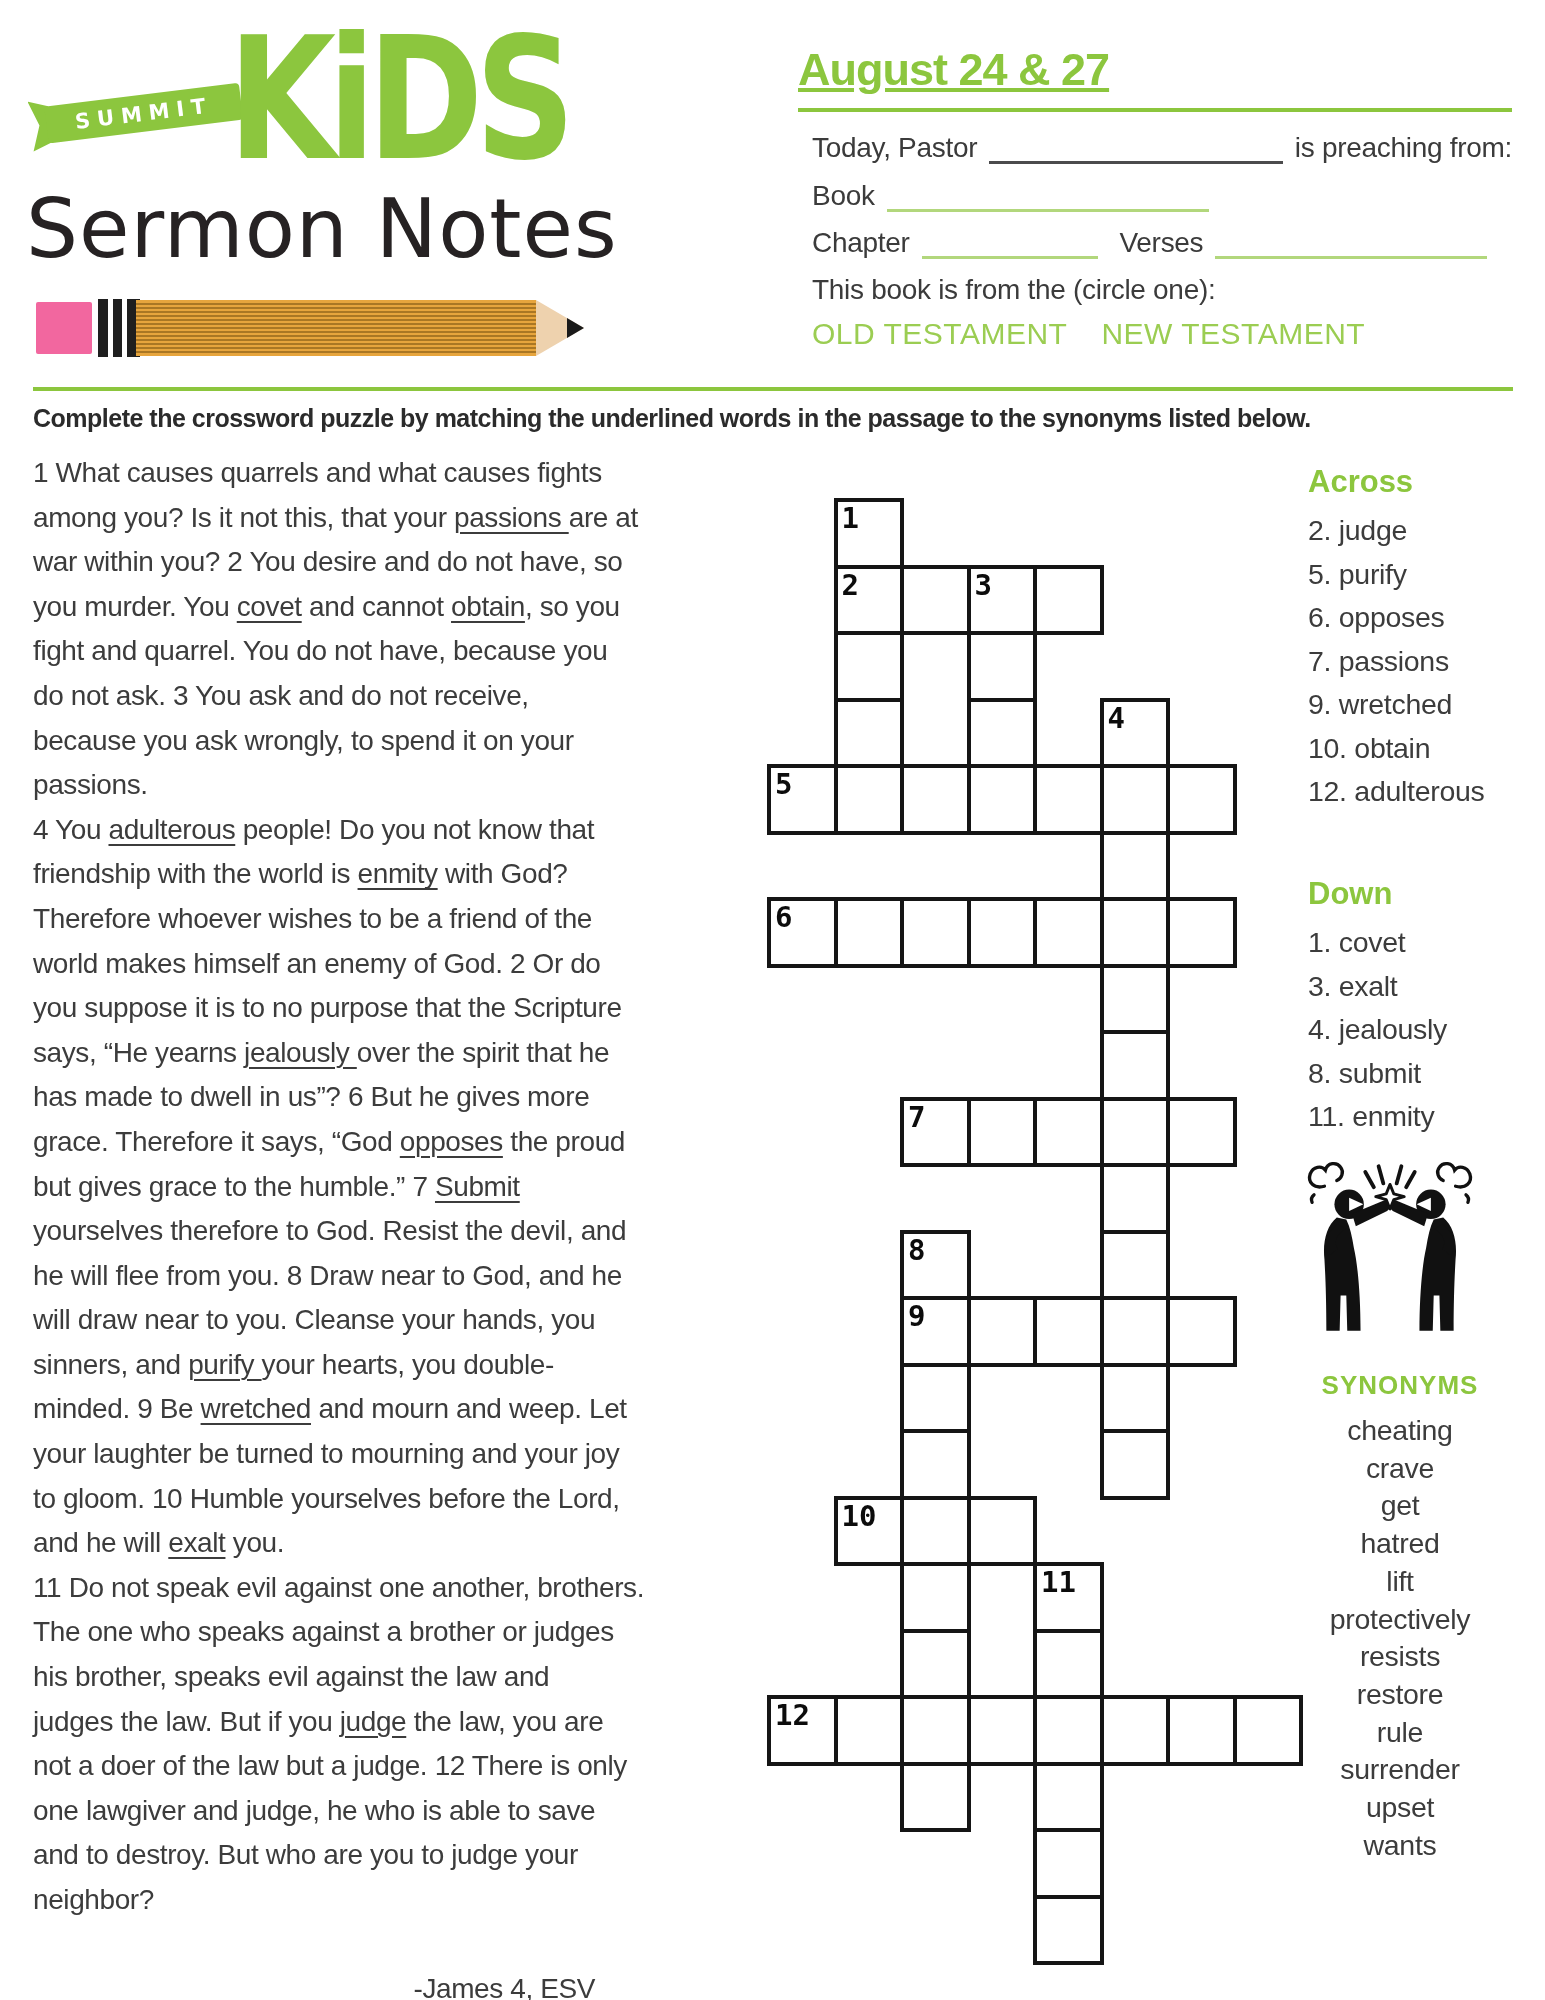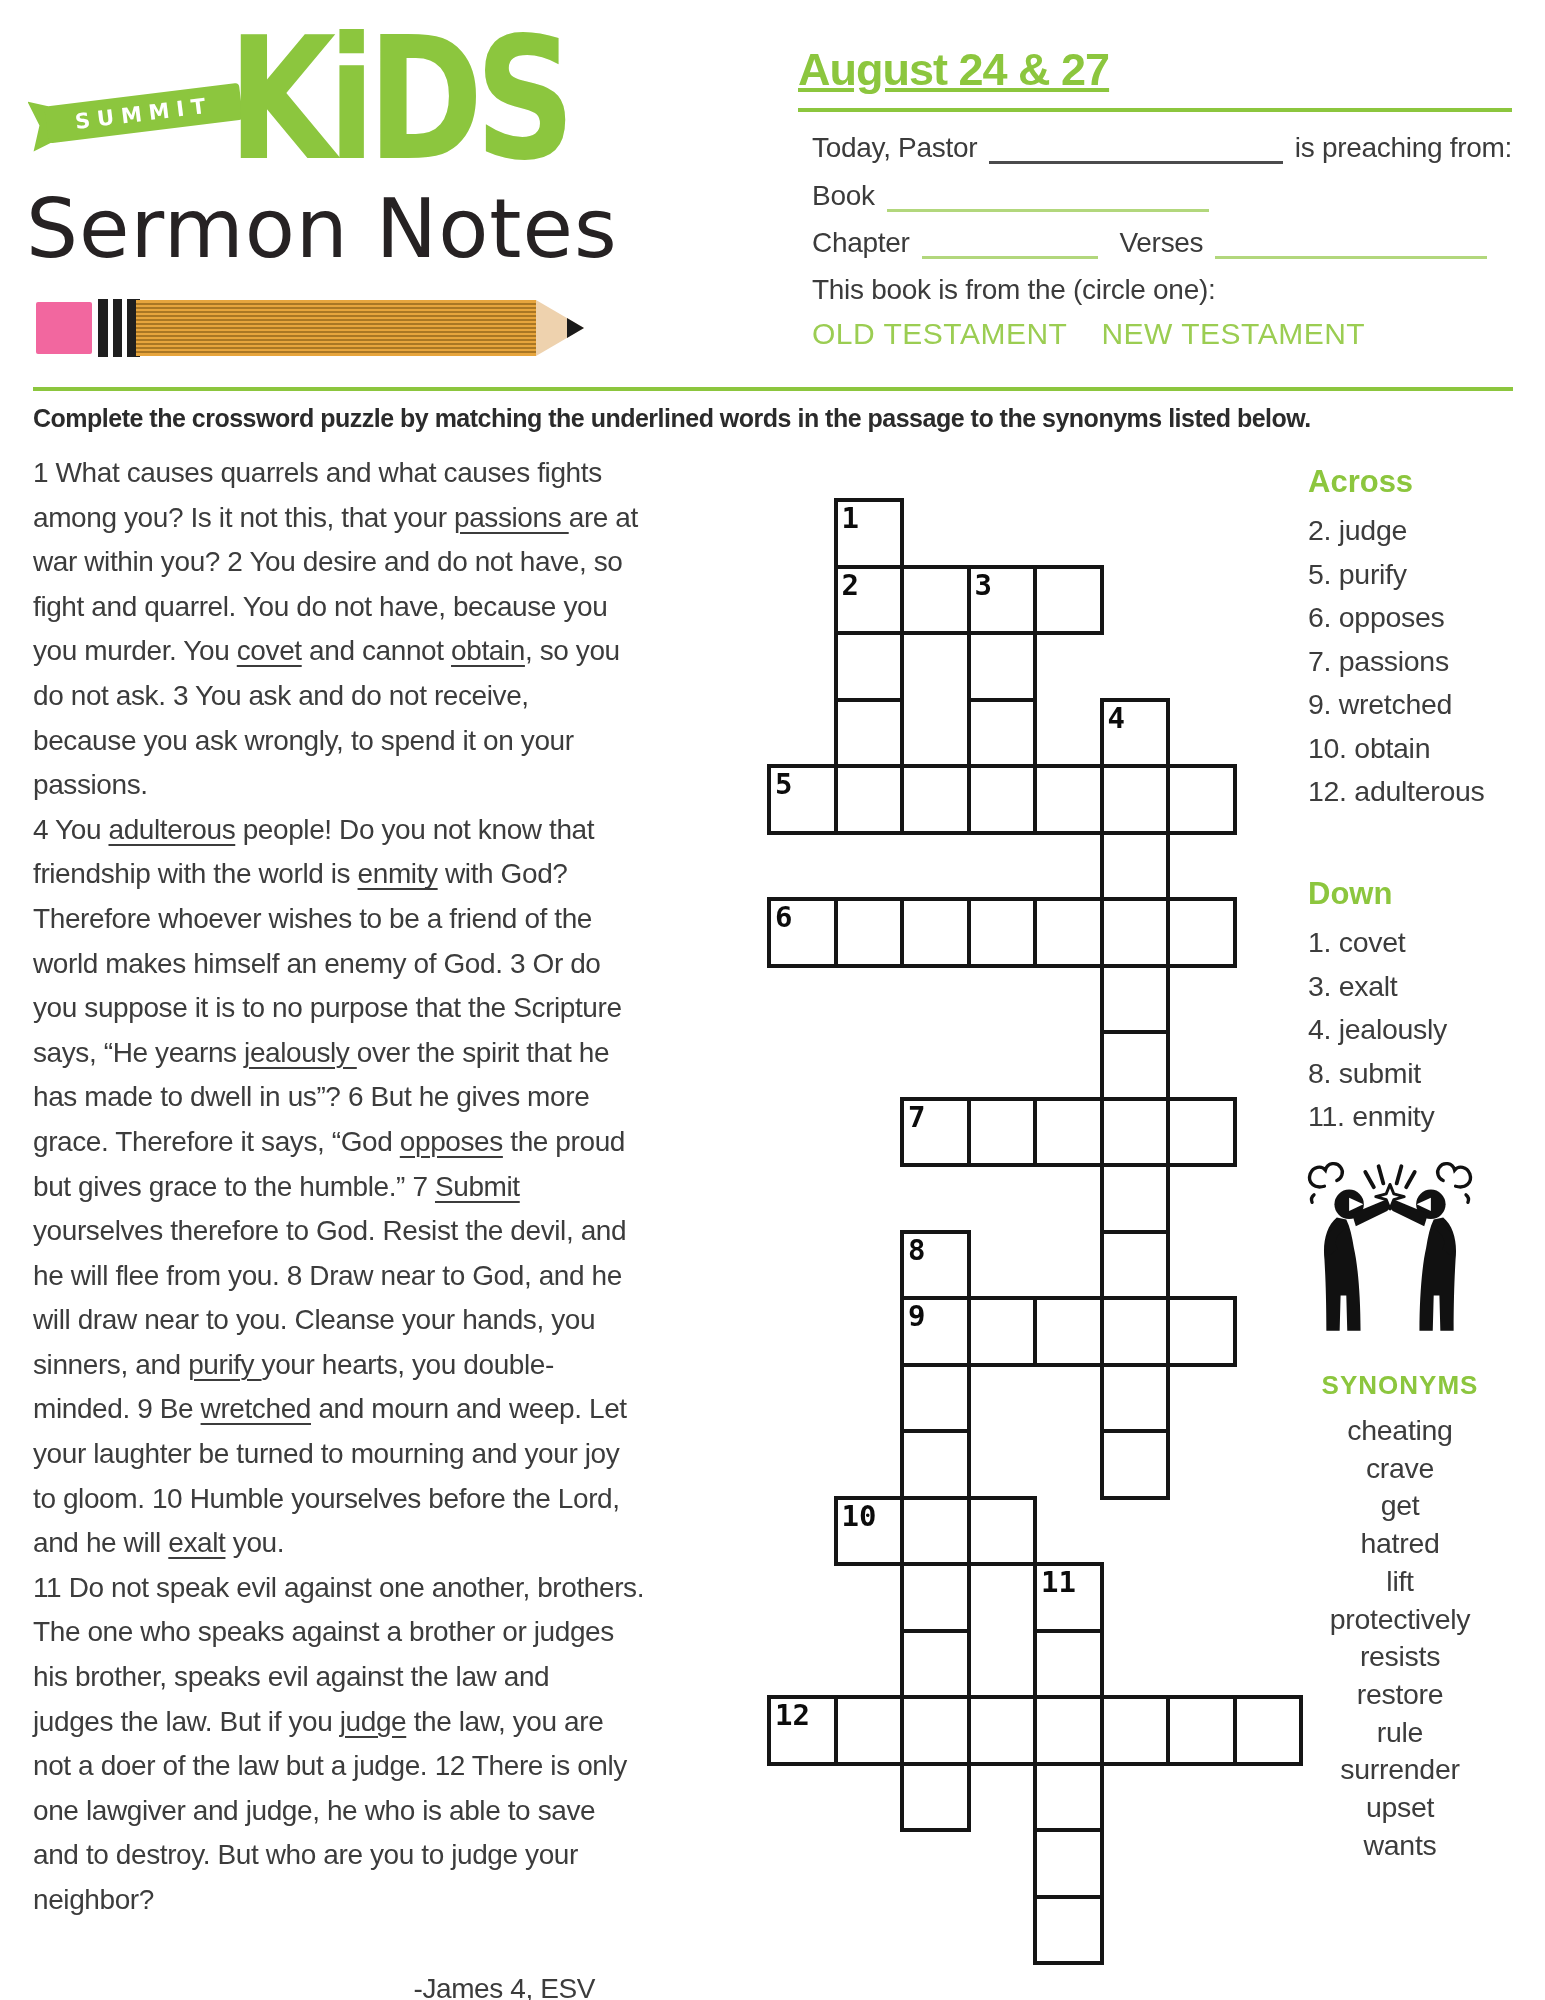--- a/index.html
+++ b/index.html
@@ -146,29 +146,29 @@
   </div>
 
   <div class="abs separator"></div>
 
   <div class="abs instruction">Complete the crossword puzzle by matching the underlined words in the passage to the synonyms listed below.</div>
 
   <div class="abs passage">
       <div class="pline">1 What causes quarrels and what causes fights</div>
       <div class="pline">among you? Is it not this, that your <u>passions </u>are at</div>
       <div class="pline">war within you? 2 You desire and do not have, so</div>
+      <div class="pline">you murder. You <u>covet</u> and cannot <u>obtain</u>, so you</div>
       <div class="pline">fight and quarrel. You do not have, because you</div>
-      <div class="pline">you murder. You <u>covet</u> and cannot <u>obtain</u>, so you</div>
       <div class="pline">do not ask. 3 You ask and do not receive,</div>
       <div class="pline">because you ask wrongly, to spend it on your</div>
       <div class="pline">passions.</div>
       <div class="pline">4 You <u>adulterous</u> people! Do you not know that</div>
       <div class="pline">friendship with the world is <u>enmity</u> with God?</div>
       <div class="pline">Therefore whoever wishes to be a friend of the</div>
-      <div class="pline">world makes himself an enemy of God. 3 Or do</div>
+      <div class="pline">world makes himself an enemy of God. 2 Or do</div>
       <div class="pline">you suppose it is to no purpose that the Scripture</div>
       <div class="pline">says, “He yearns <u>jealously </u>over the spirit that he</div>
       <div class="pline">has made to dwell in us”? 6 But he gives more</div>
       <div class="pline">grace. Therefore it says, “God <u>opposes</u> the proud</div>
       <div class="pline">but gives grace to the humble.” 7 <u>Submit</u></div>
       <div class="pline">yourselves therefore to God. Resist the devil, and</div>
       <div class="pline">he will flee from you. 8 Draw near to God, and he</div>
       <div class="pline">will draw near to you. Cleanse your hands, you</div>
       <div class="pline">sinners, and <u>purify </u>your hearts, you double-</div>
       <div class="pline">minded. 9 Be <u>wretched</u> and mourn and weep. Let</div>

